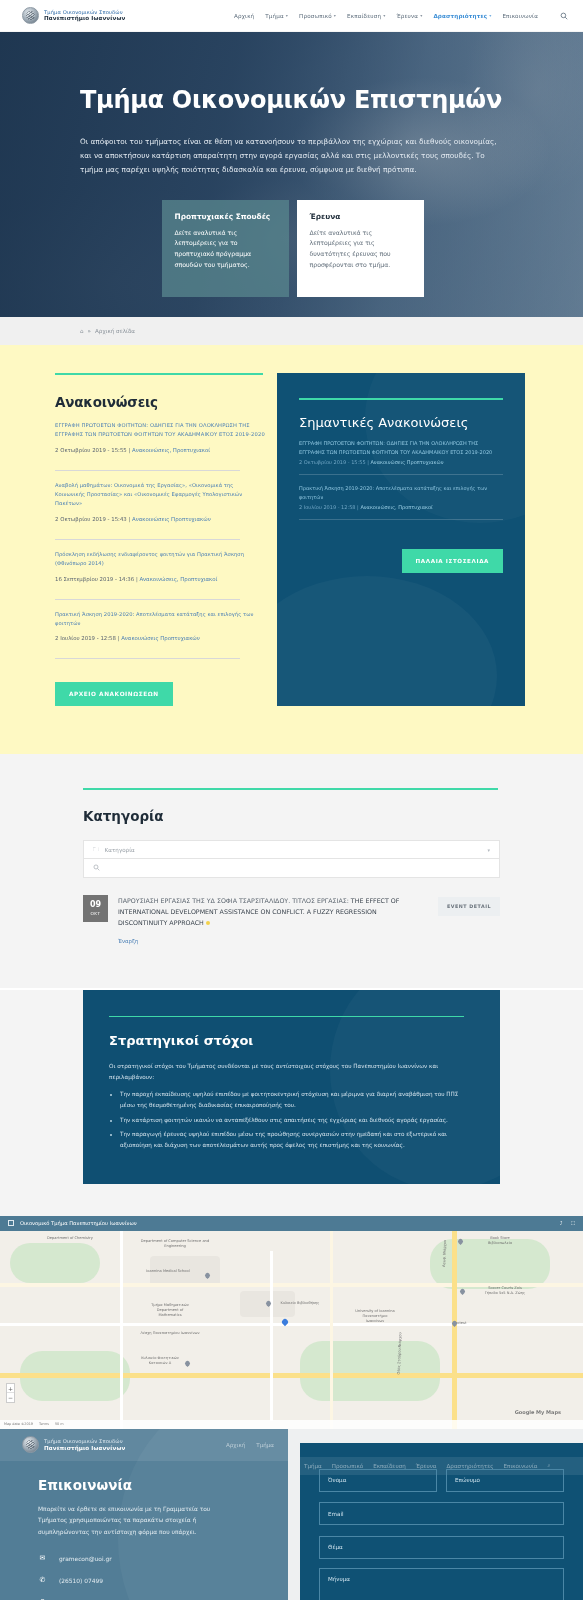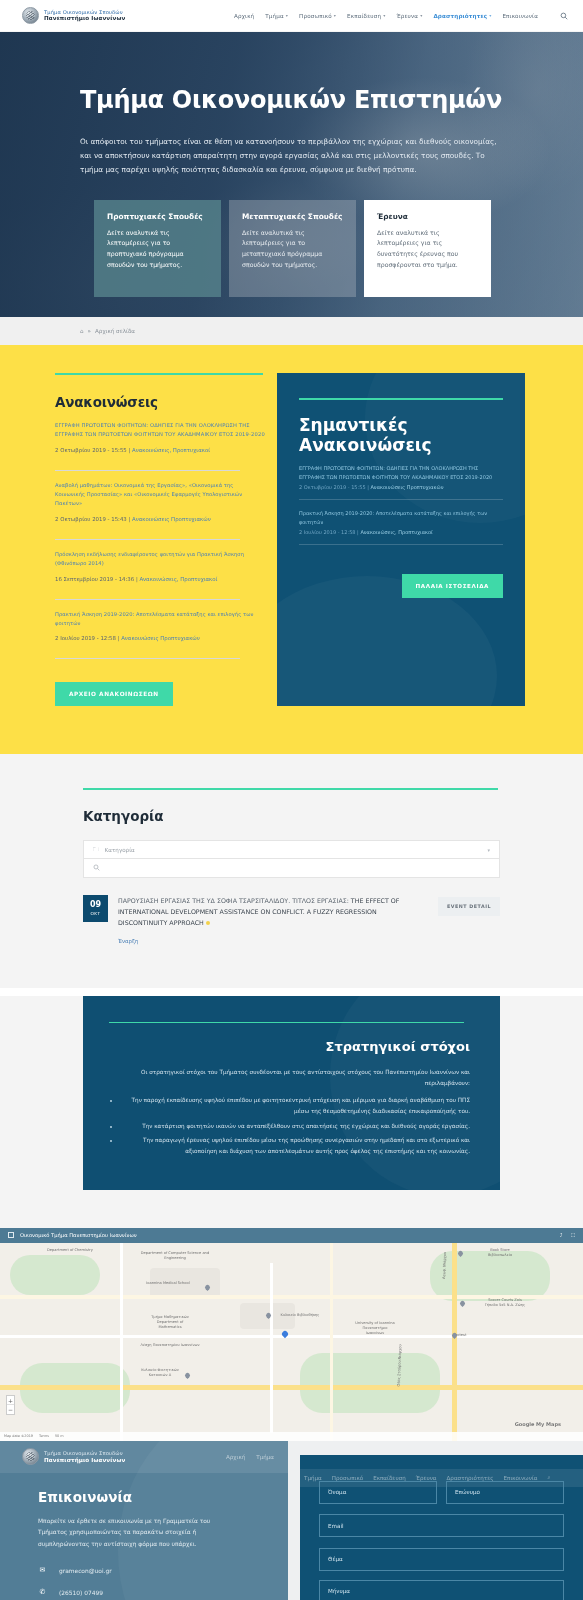--- a/index.html
+++ b/index.html
@@ -107,21 +107,21 @@
 
   
   .crumbbar {
     background: #f0f0f0; height: 28px;
     display: flex; align-items: center; padding-left: 80px;
     font-size: 5.6px; color: #8b939b; gap: 4px;
   }
   .crumbbar .home { font-size: 5.6px; }
 
   
-  .ann-wrap { background: #fde047; padding: 28px 0 48px 0; position: relative; }
+  .ann-wrap { background: #fef9c3; padding: 28px 0 48px 0; position: relative; }
   .ann-grid { display: flex; padding: 0 47px 0 55px; align-items: flex-start; }
 
   .ann-left { width: 222px; padding-right: 12px; }
   .greenrule { height: 2px; background: #3fd9a8; width: 208px; margin-bottom: 19px; }
   .sec-title {
     font-size: 13.5px; font-weight: bold; color: #1f2c38;
     margin-bottom: 11px; letter-spacing: -.2px;
   }
   .ann-item { padding-bottom: 8px; }
   .ann-title {
@@ -154,21 +154,21 @@
     width: 260px; height: 200px; border-radius: 50%;
     background: rgba(255,255,255,.035);
   }
   .ann-right:after {
     content: ""; position: absolute; right: -70px; top: -60px;
     width: 230px; height: 210px; border-radius: 50%;
     background: rgba(255,255,255,.028);
   }
   .ann-right > * { position: relative; z-index: 2; }
   .greenrule-lt { height: 2px; background: #3fd9a8; width: 204px; margin-bottom: 15px; }
-  .sec-title-lt { font-size: 17px; font-weight: bold; color: #fff; margin-bottom: 9px; }
+  .sec-title-lt { font-size: 13px; font-weight: normal; color: #fff; margin-bottom: 9px; }
   .imp-title { font-size: 5px; color: #8fc6e0; line-height: 1.7; margin-bottom: 3px; }
   .imp-meta { font-size: 5px; color: #6fa5c4; }
   .imp-meta .lnk { color: #9fd2e8; }
   .imp-sep { height: 1px; background: rgba(255,255,255,.18); margin: 9px 0 9px 0; }
   .old-btn {
     display: inline-block; background: #3fd9a8; color: #fff;
     font-size: 5.6px; font-weight: bold; letter-spacing: .6px;
     padding: 9px 14px; margin-top: 20px; float: right; cursor: pointer;
   }
 
@@ -179,42 +179,42 @@
   .ev-title { font-size: 13.5px; font-weight: bold; color: #1f2c38; margin-bottom: 16px; }
   .ev-filter {
     background: #fff; border: 1px solid #e4e4e4;
     height: 19px; display: flex; align-items: center;
     padding: 0 9px; font-size: 5.6px; color: #9aa1a8; gap: 6px;
   }
   .ev-filter.second { border-top: none; }
   .ev-filter .right-caret { margin-left: auto; font-size: 5px; color: #b3b9bf; }
   .ev-row { display: flex; align-items: flex-start; margin-top: 17px; gap: 10px; }
   .ev-date {
-    width: 25px; height: 27px; background: #0c4a6e; color: #fff;
+    width: 25px; height: 27px; background: #737373; color: #fff;
     display: flex; flex-direction: column; align-items: center; justify-content: center;
     flex: 0 0 auto;
   }
   .ev-day { font-size: 8px; font-weight: bold; line-height: 1; }
   .ev-mon { font-size: 4.2px; margin-top: 2px; letter-spacing: .4px; }
   .ev-body { flex: 1; padding-top: 1px; }
   .ev-name { font-size: 6.3px; line-height: 1.72; color: #58626c; }
   .ev-name .strong { color: #3b444e; }
   .ev-dot { display: inline-block; width: 4px; height: 4px; border-radius: 50%; background: #f3d14b; vertical-align: middle; margin-left: 2px; }
   .ev-more { font-size: 5.4px; color: #4a7fb5; margin-top: 9px; }
   .ev-detail {
     background: #eceff1; color: #6b747d; font-size: 4.8px;
     letter-spacing: .5px; font-weight: bold;
     padding: 7px 9px; align-self: flex-start; margin-top: 2px; cursor: pointer;
   }
 
   
   .goals-wrap { background: #f4f4f4; padding: 0 0 30px 0; }
   .goals {
-    margin: 8px 83px; background: #0f4f72;
-    padding: 26px 30px 30px 26px; position: relative; overflow: hidden; text-align: right;
+    margin: 2px 83px; background: #0f4f72;
+    padding: 26px 30px 30px 26px; position: relative; overflow: hidden;
   }
   .goals:before {
     content: ""; position: absolute; right: -60px; top: -40px;
     width: 230px; height: 240px; border-radius: 50%;
     background: rgba(255,255,255,.03);
   }
   .goals > * { position: relative; z-index: 2; }
   .goals-rule { height: 1.6px; background: #3fd9a8; width: 355px; margin-bottom: 16px; }
   .goals h2 { color: #fff; font-size: 13px; font-weight: bold; margin-bottom: 13px; }
   .goals p { color: #d2e2ec; font-size: 5.7px; line-height: 1.95; margin-bottom: 4px; }
@@ -362,24 +362,20 @@
 <section class="hero">
   <div class="hero-photo"></div>
   <div class="hero-shade"></div>
   <div class="hero-inner">
     <h1>Τμήμα Οικονομικών Επιστημών</h1>
     <p>Οι απόφοιτοι του τμήματος είναι σε θέση να κατανοήσουν το περιβάλλον της εγχώριας και διεθνούς οικονομίας, και να αποκτήσουν κατάρτιση απαραίτητη στην αγορά εργασίας αλλά και στις μελλοντικές τους σπουδές. Το τμήμα μας παρέχει υψηλής ποιότητας διδασκαλία και έρευνα, σύμφωνα με διεθνή πρότυπα.</p>
     <div class="cards">
       <div class="card c1">
         <h3>Προπτυχιακές Σπουδές</h3>
         <p>Δείτε αναλυτικά τις λεπτομέρειες για το προπτυχιακό πρόγραμμα σπουδών του τμήματος.</p>
-      </div>
-      <div class="card c2">
-        <h3>Μεταπτυχιακές Σπουδές</h3>
-        <p>Δείτε αναλυτικά τις λεπτομέρειες για το μεταπτυχιακό πρόγραμμα σπουδών του τμήματος.</p>
       </div>
       <div class="card c3">
         <h3>Έρευνα</h3>
         <p>Δείτε αναλυτικά τις λεπτομέρειες για τις δυνατότητες έρευνας που προσφέρονται στο τμήμα.</p>
       </div>
     </div>
   </div>
 </section>
 
 <div class="crumbbar">

